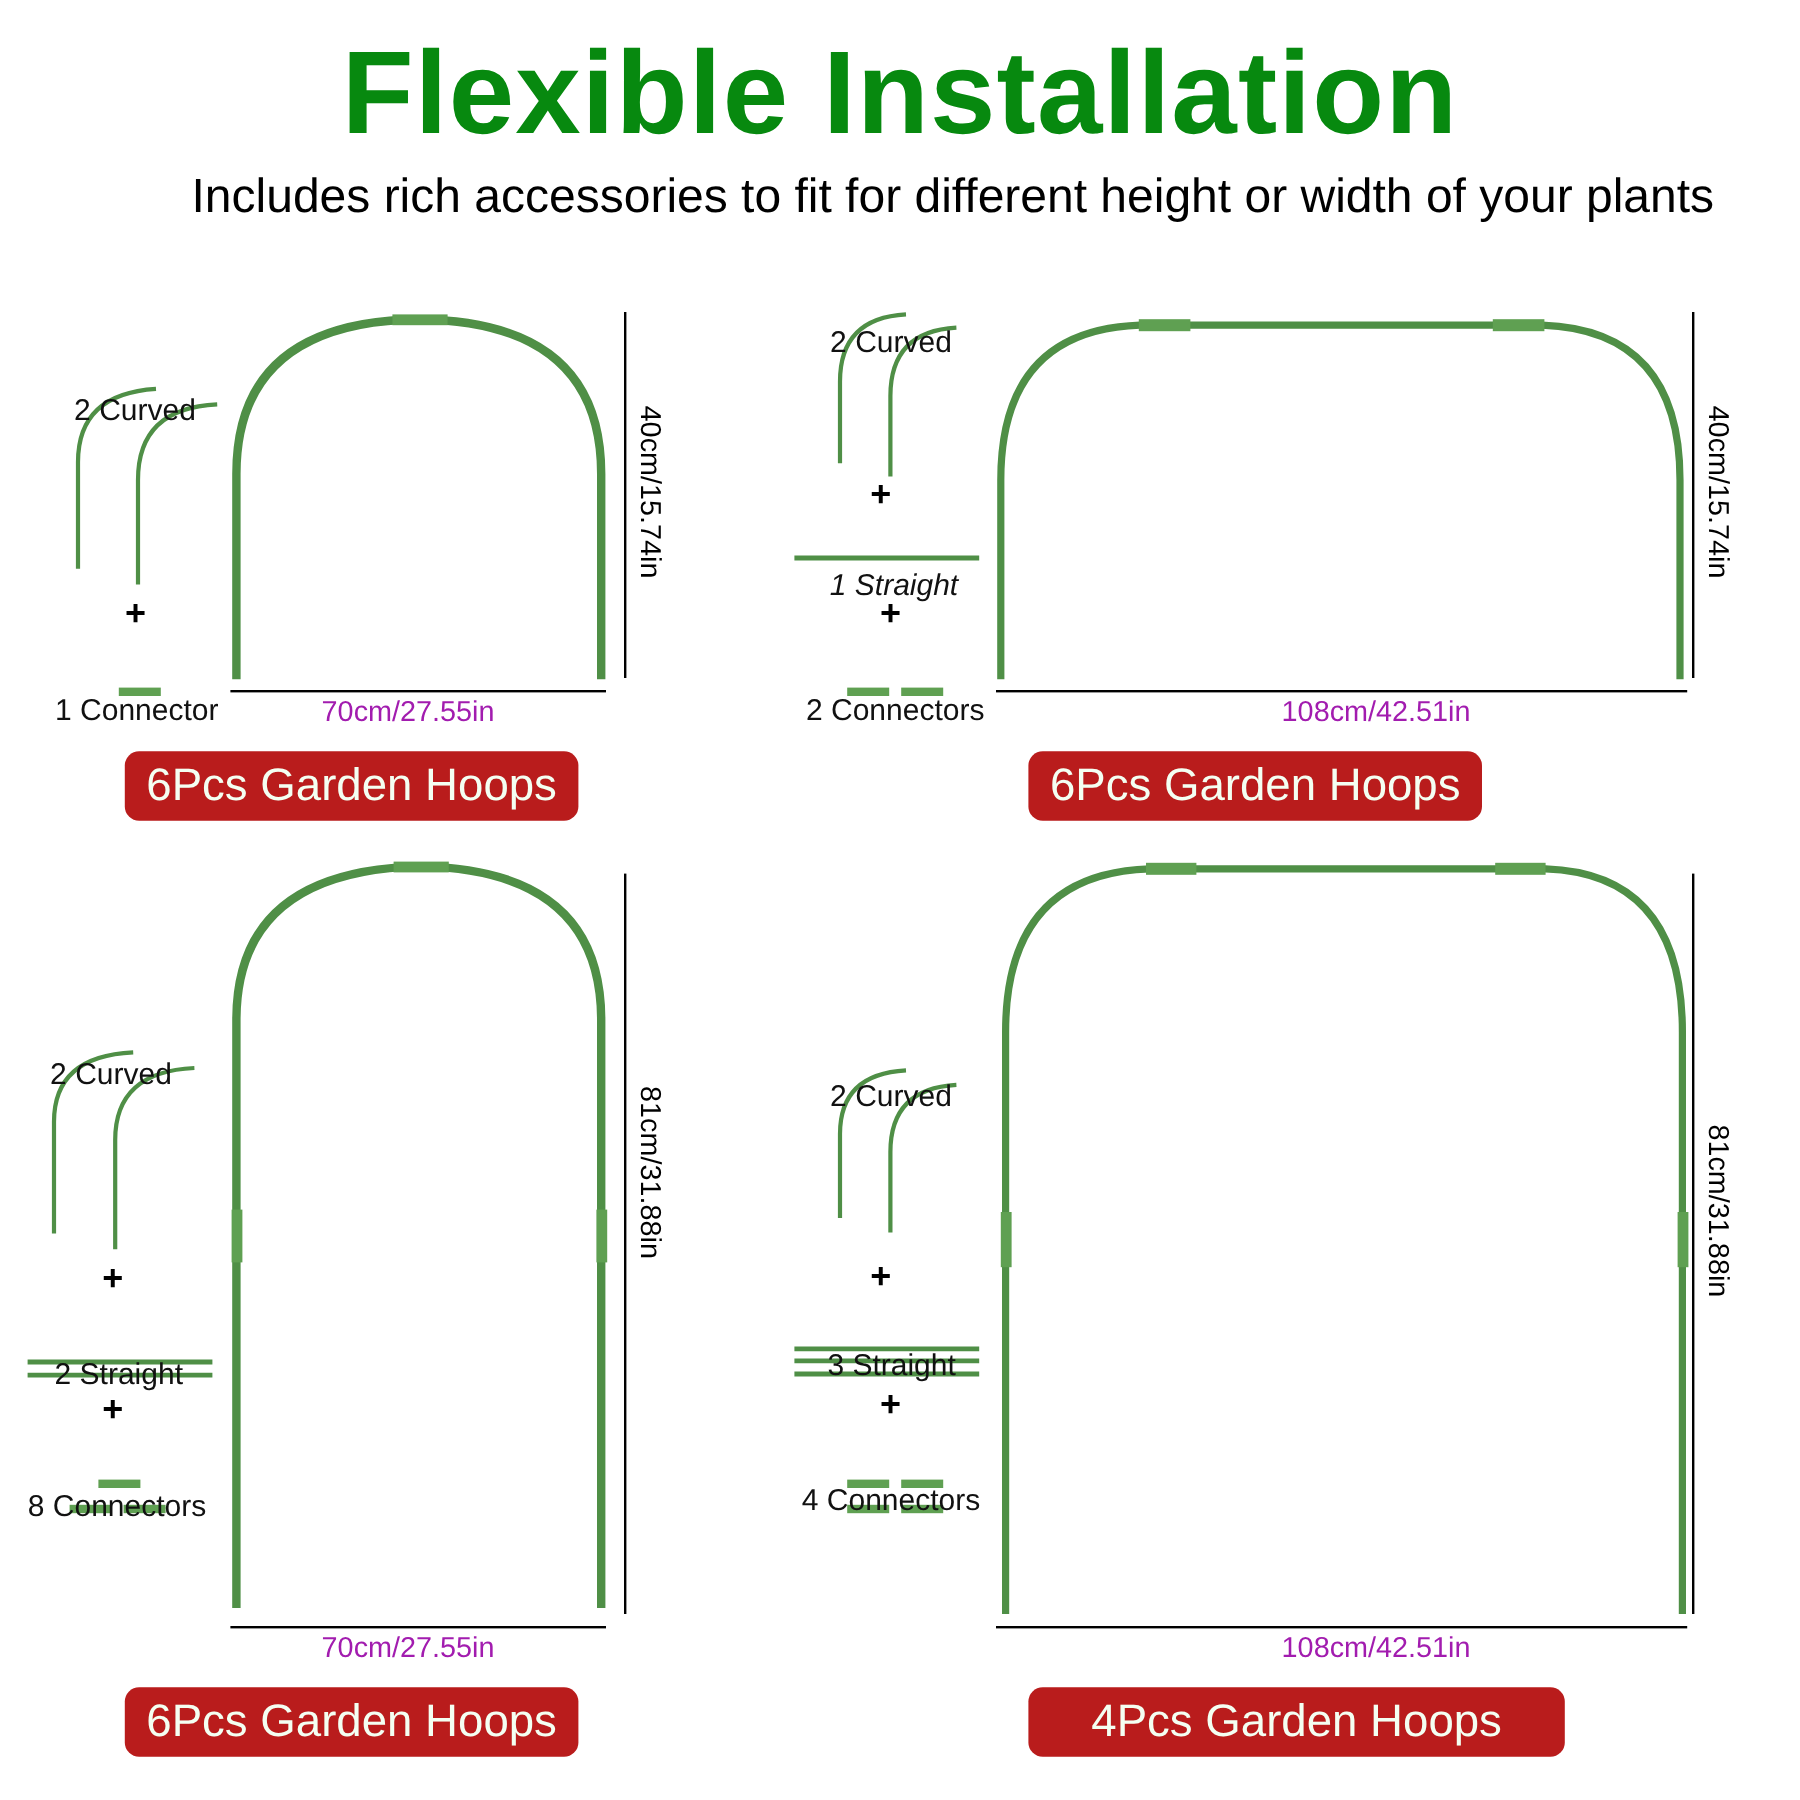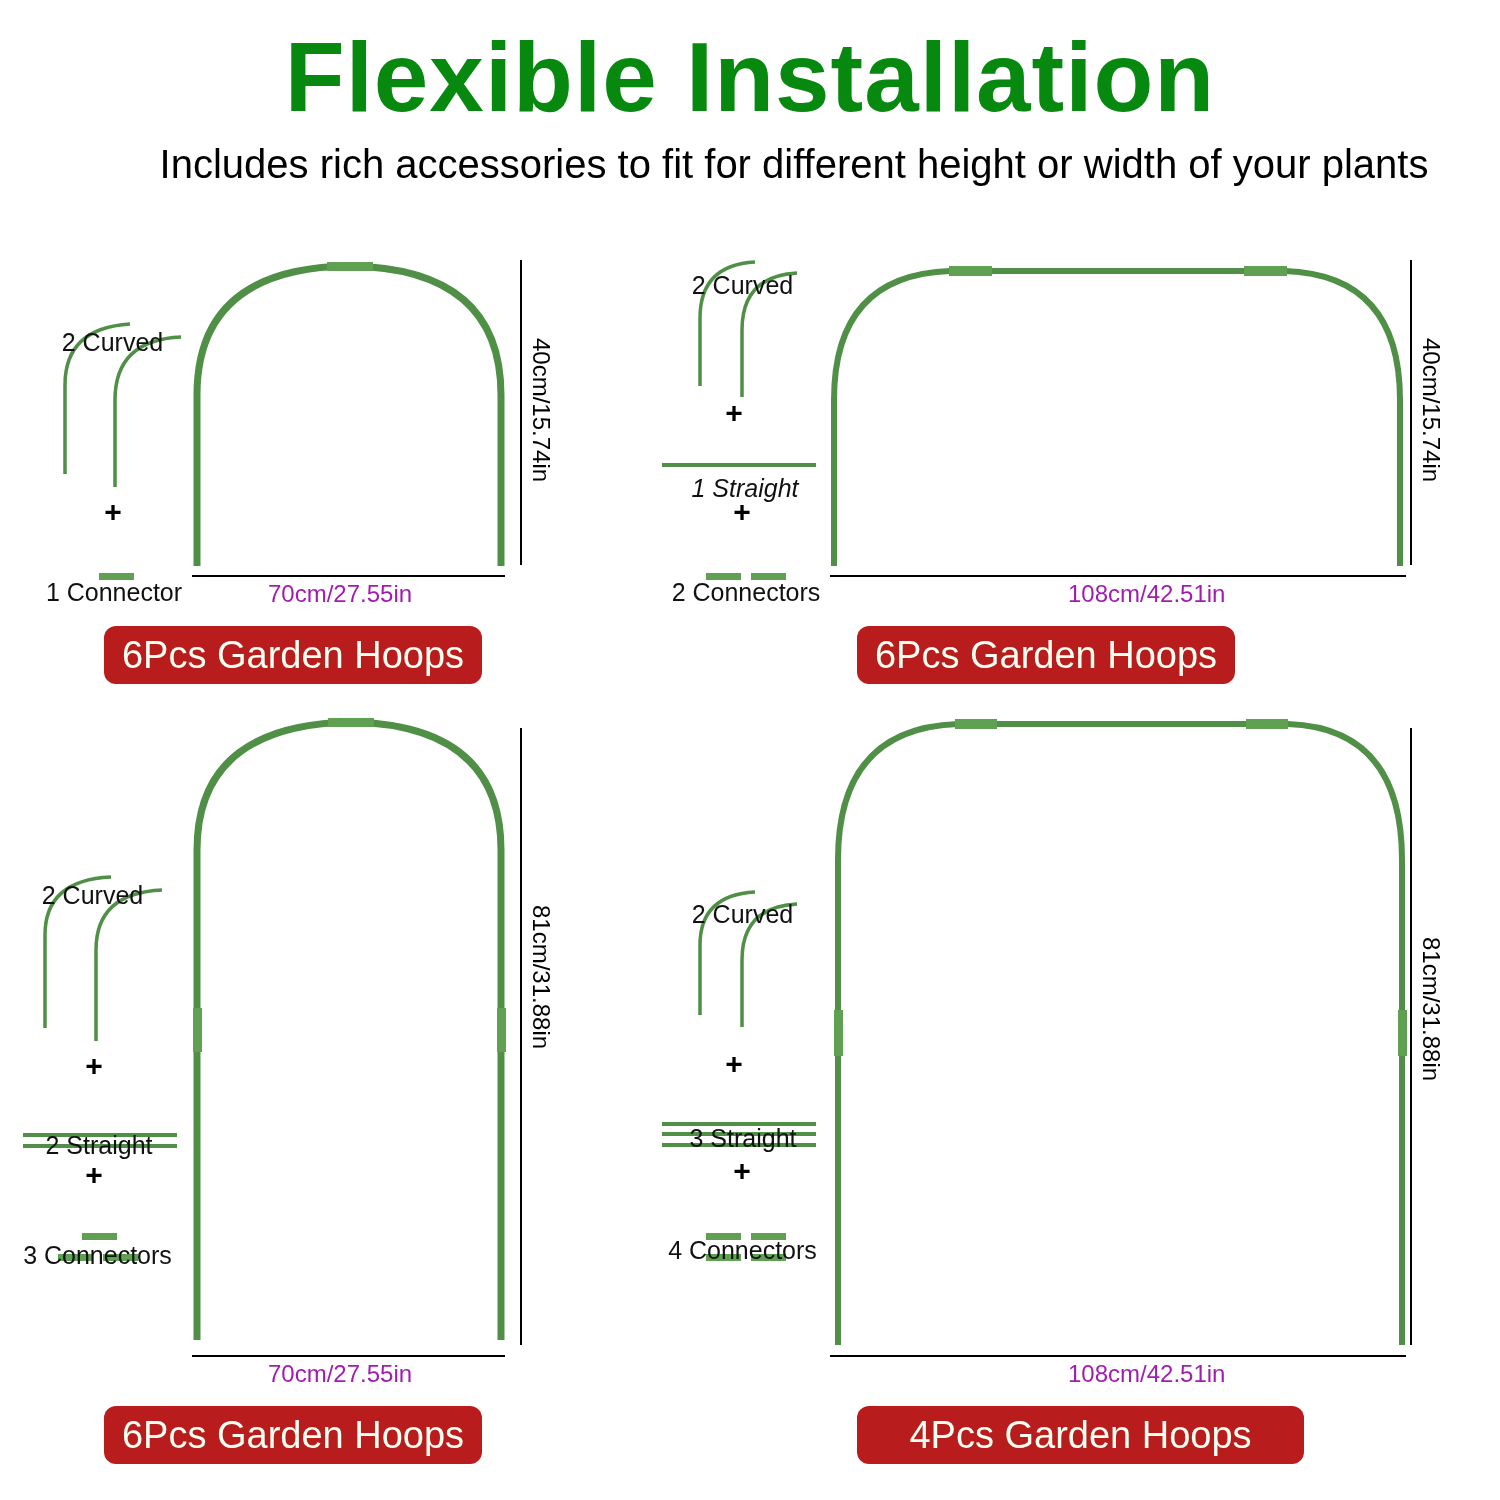--- a/index.html
+++ b/index.html
@@ -118,21 +118,21 @@
   <div class="vline" style="left:1410px;top:260px;height:305px;"></div>
   <div class="dim-v" style="left:1445px;top:338px;">40cm/15.74in</div>
   <div class="badge" style="left:857px;top:626px;width:378px;">6Pcs Garden Hoops</div>
 </div>
 
 <div class="panel">
   <div class="lbl" style="left:20px;top:832px;width:145px;">2 Curved</div>
   <div class="plus" style="left:74px;top:1051px;">+</div>
   <div class="lbl" style="left:25px;top:1082px;width:148px;">2 Straight</div>
   <div class="plus" style="left:74px;top:1160px;">+</div>
-  <div class="lbl" style="left:15px;top:1192px;width:165px;">3 Connectors</div>
+  <div class="lbl" style="left:15px;top:1192px;width:165px;">8 Connectors</div>
   <div class="hline" style="left:192px;top:1355px;width:313px;"></div>
   <div class="dim-h" style="left:268px;top:1360px;">70cm/27.55in</div>
   <div class="vline" style="left:520px;top:728px;height:617px;"></div>
   <div class="dim-v" style="left:555px;top:905px;">81cm/31.88in</div>
   <div class="badge" style="left:104px;top:1406px;width:378px;">6Pcs Garden Hoops</div>
 </div>
 
 <div class="panel">
   <div class="lbl" style="left:670px;top:851px;width:145px;">2 Curved</div>
   <div class="plus" style="left:714px;top:1049px;">+</div>

